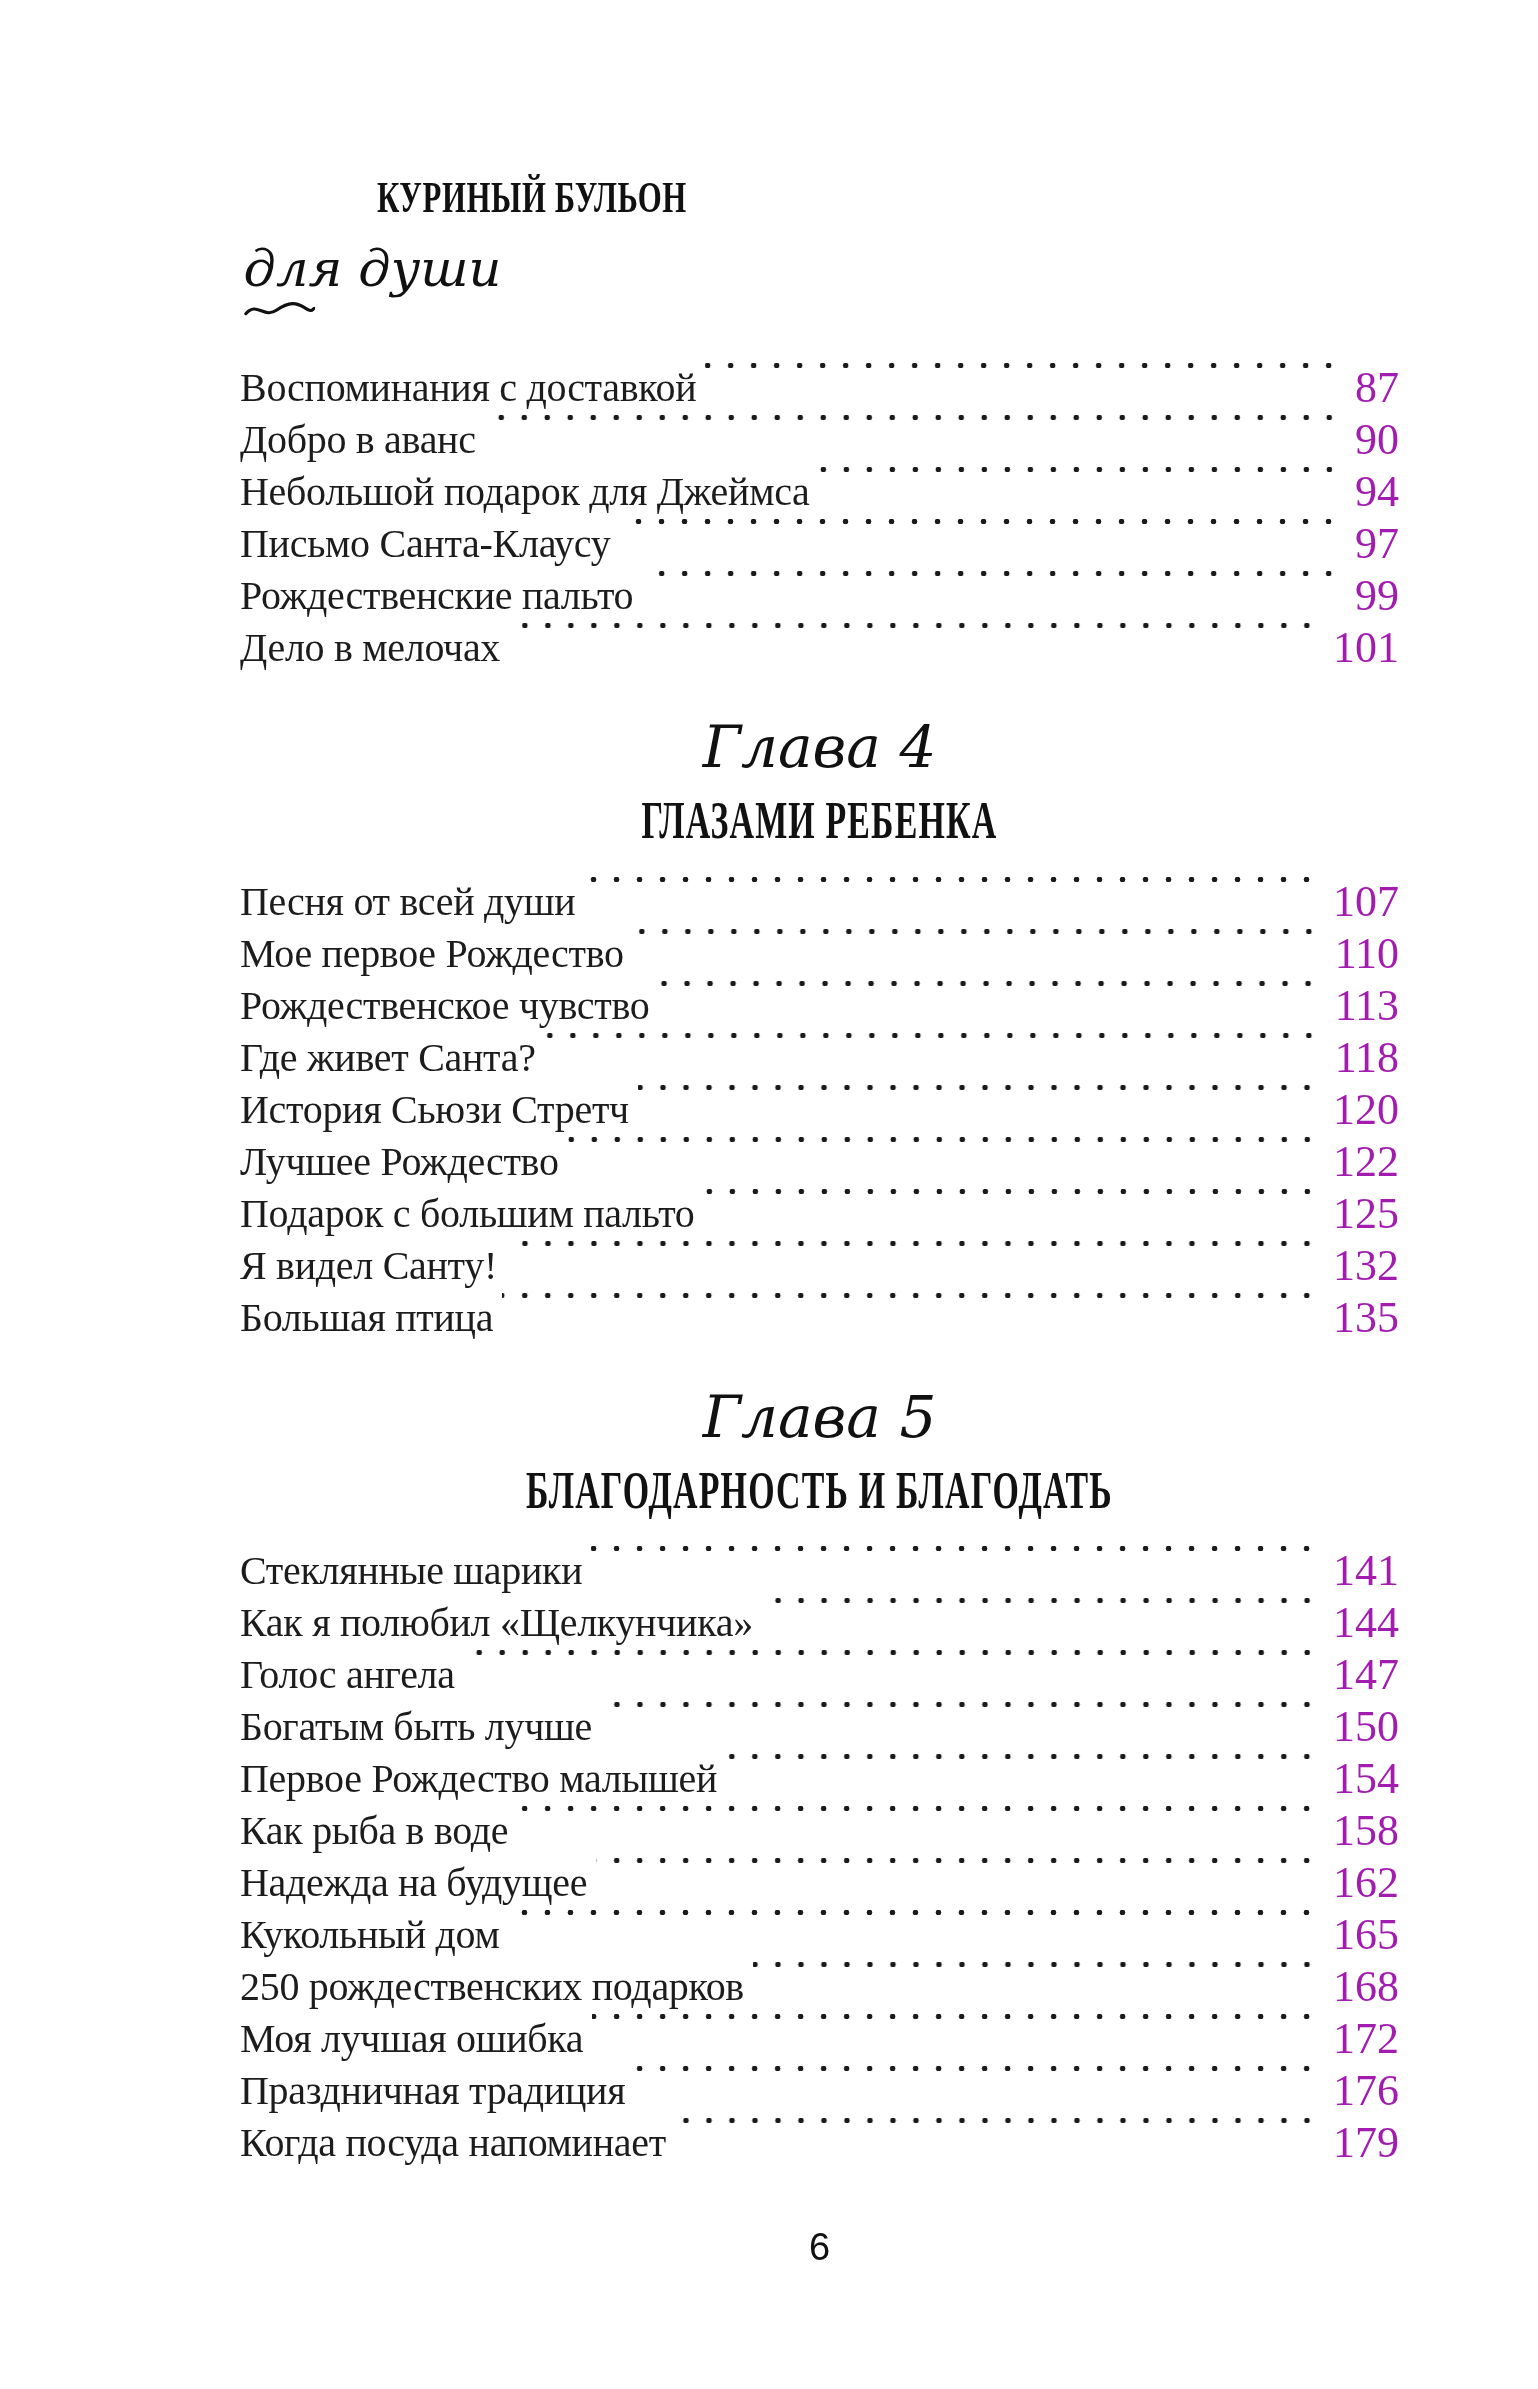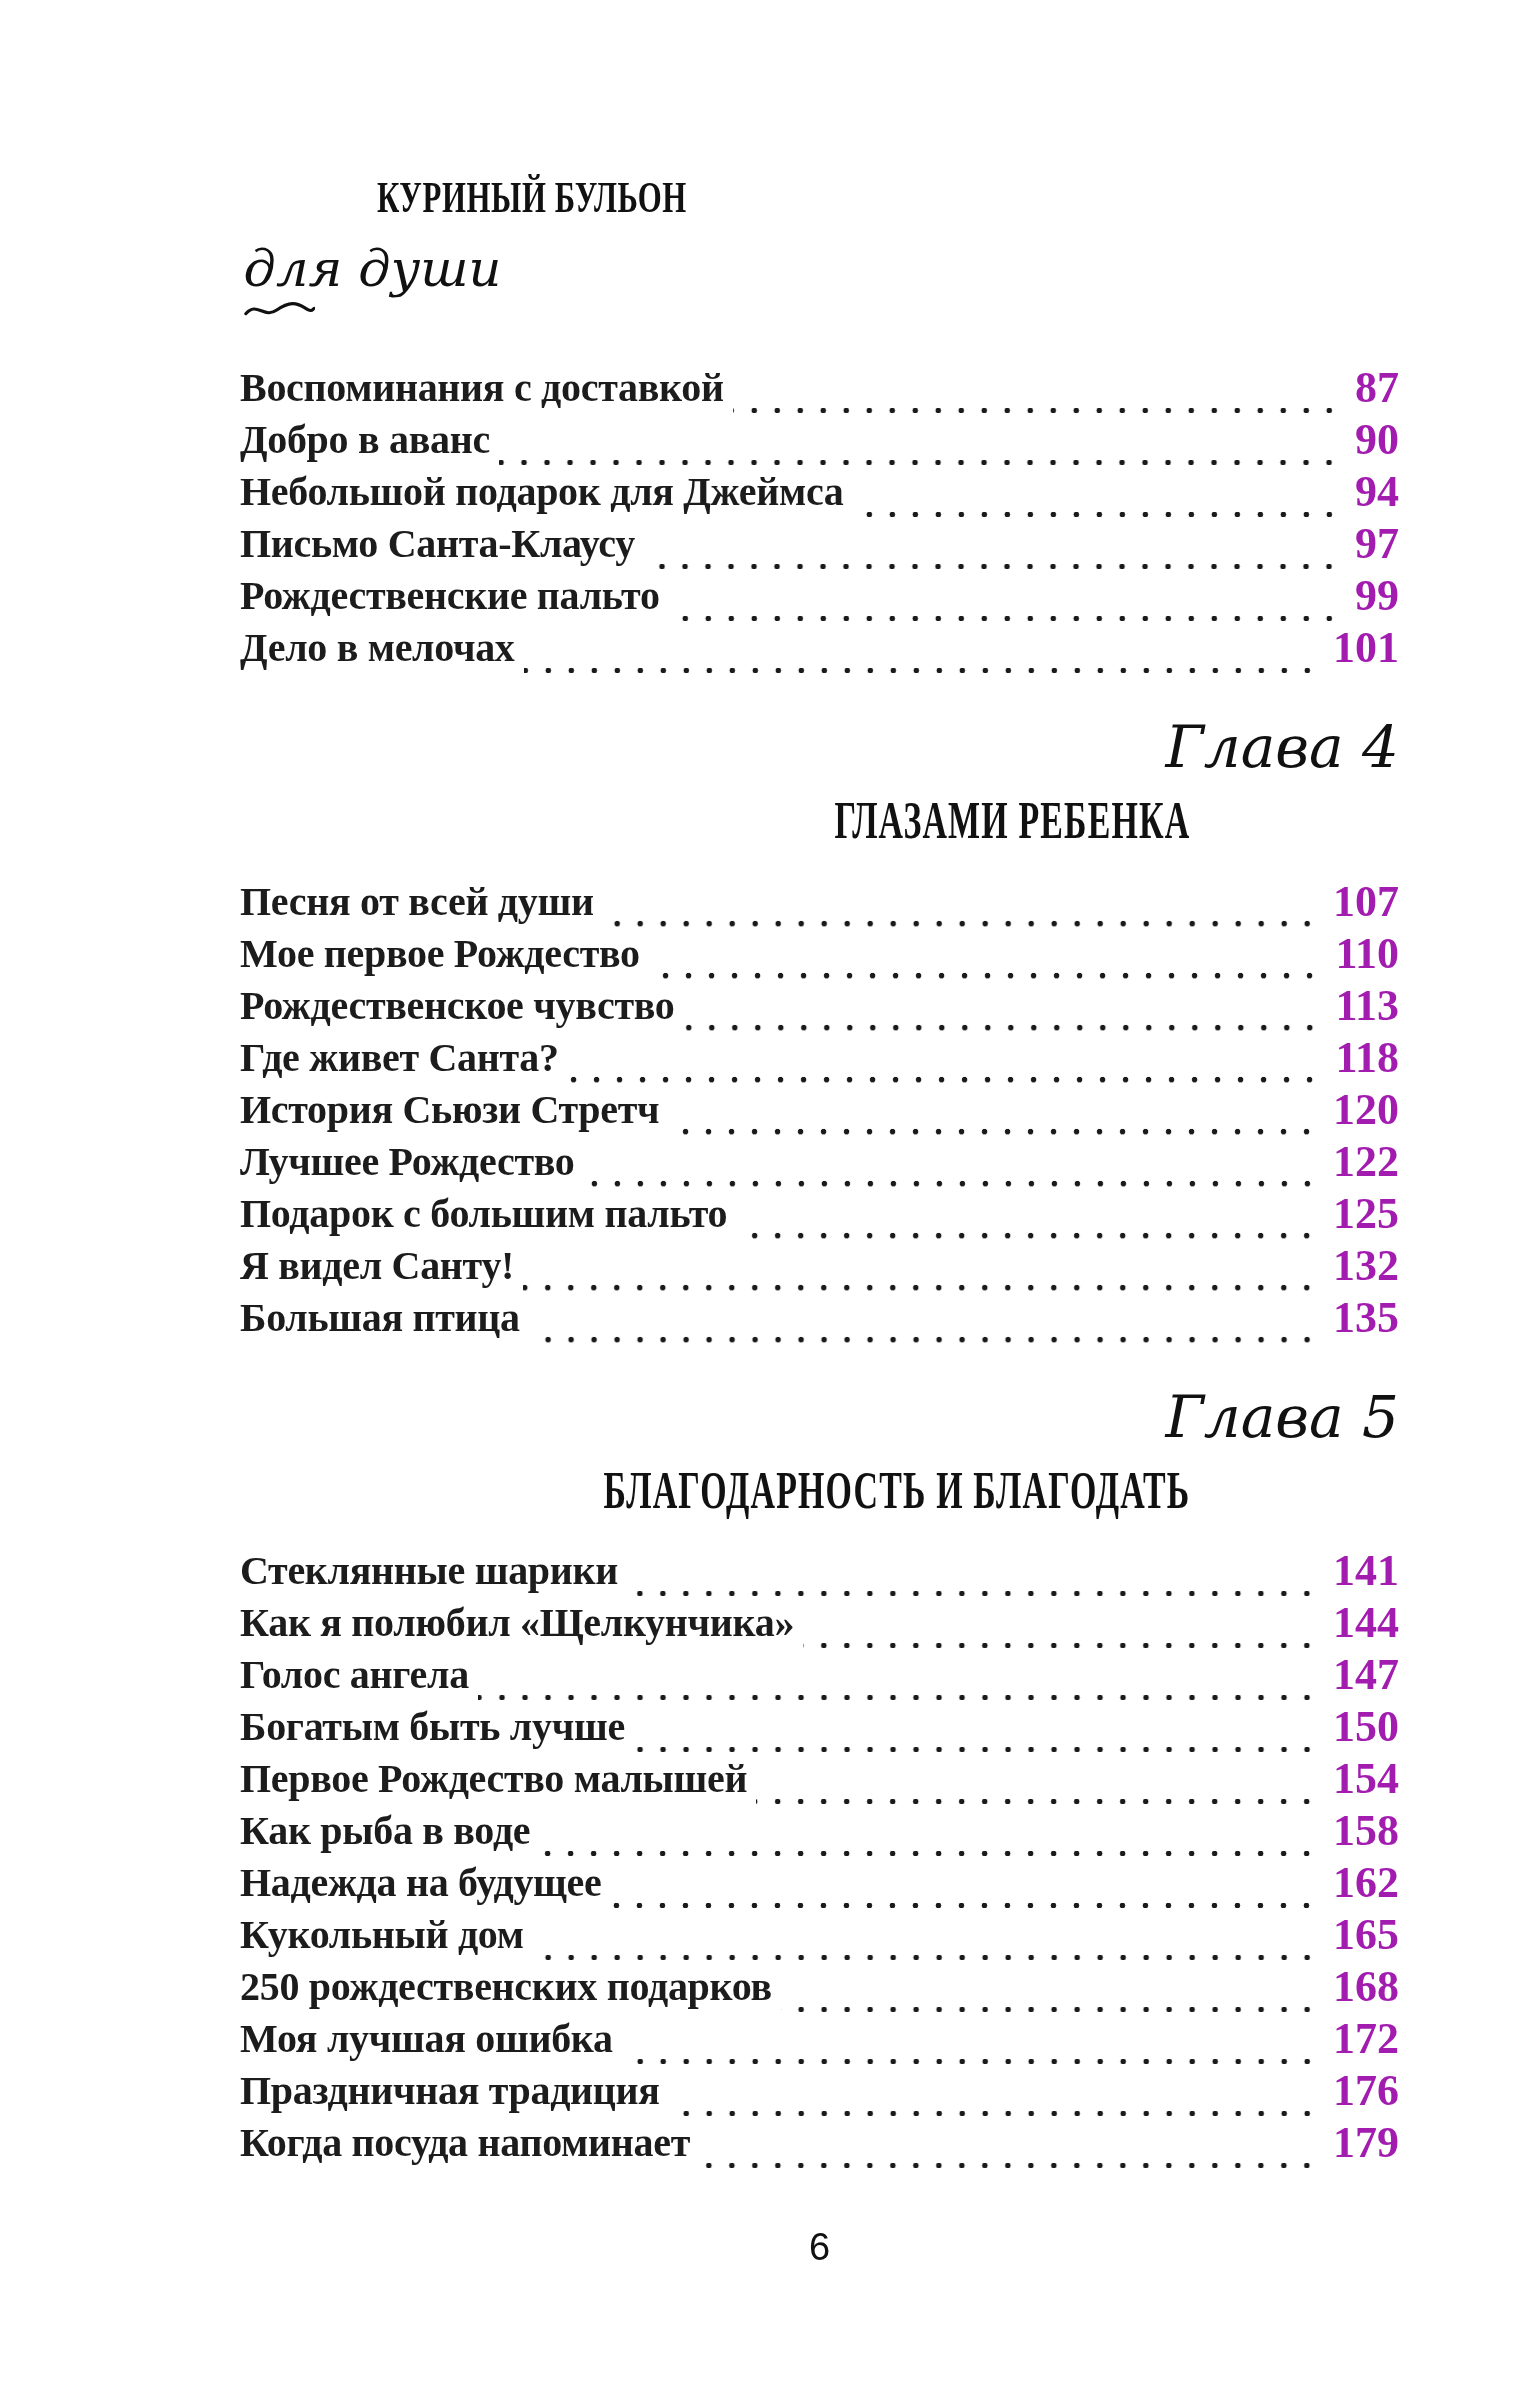--- a/index.html
+++ b/index.html
@@ -55,21 +55,21 @@
   }
   .flourish {
     margin-left: 3.6px;
     position: relative;
     top: -5.5px;
   }
 
   
   .chapter-head {
     margin: 31px 0 24.6px 0;
-    text-align: right;
+    text-align: center;
   }
   .chapter-script {
     font-family: "DejaVu Serif", serif;
     font-style: italic;
     font-size: 58px;
     line-height: 84px;
     color: #111;
   }
   .chapter-title {
     font-weight: 700;
@@ -79,25 +79,24 @@
     color: #111;
     transform: scaleX(0.64);
     transform-origin: center;
     white-space: nowrap;
   }
 
   
   .toc-section:first-child { margin-top: 30px; }
   .toc-row {
     display: flex;
-    align-items: flex-end;
+    align-items: flex-start;
     height: 52px;
     line-height: 52px;
     font-size: 40px;
-    font-weight: bold;
   }
   .toc-title {
     white-space: nowrap;
     letter-spacing: -0.3px;
   }
   .toc-dots {
     flex: 1 1 auto;
     min-width: 27px;
     height: 7.3px;
     margin: 0 14.6px 0 9px;

